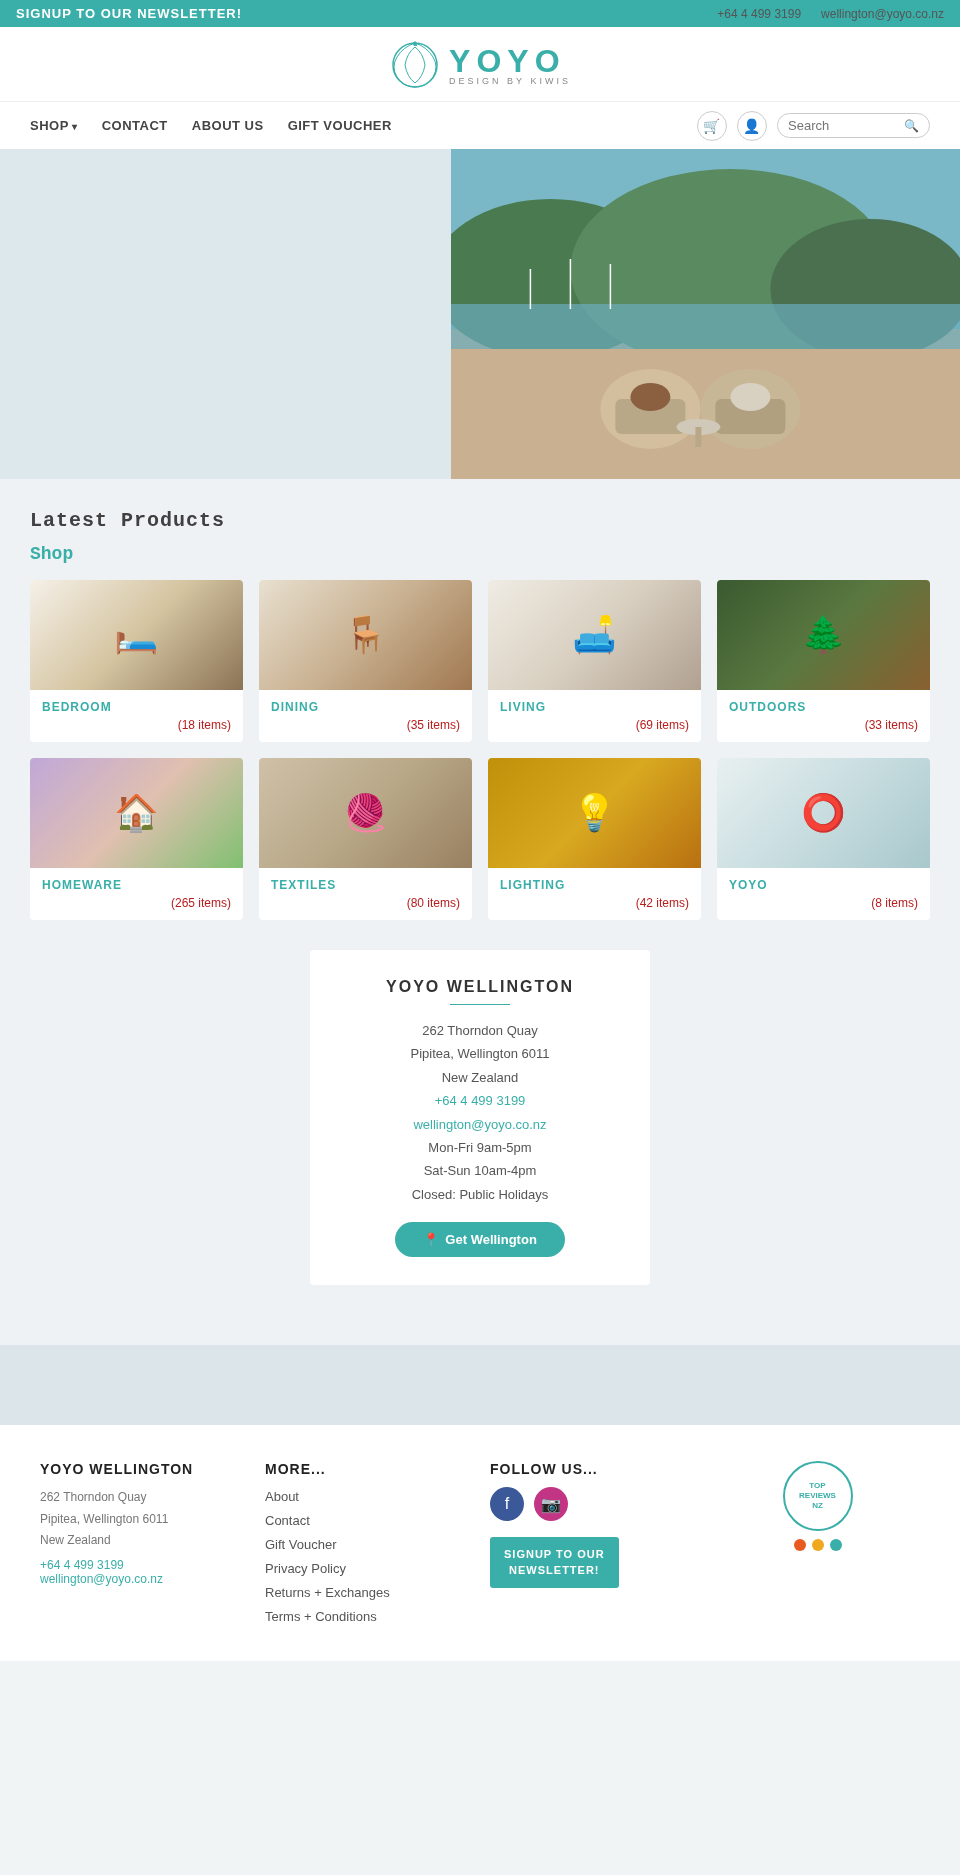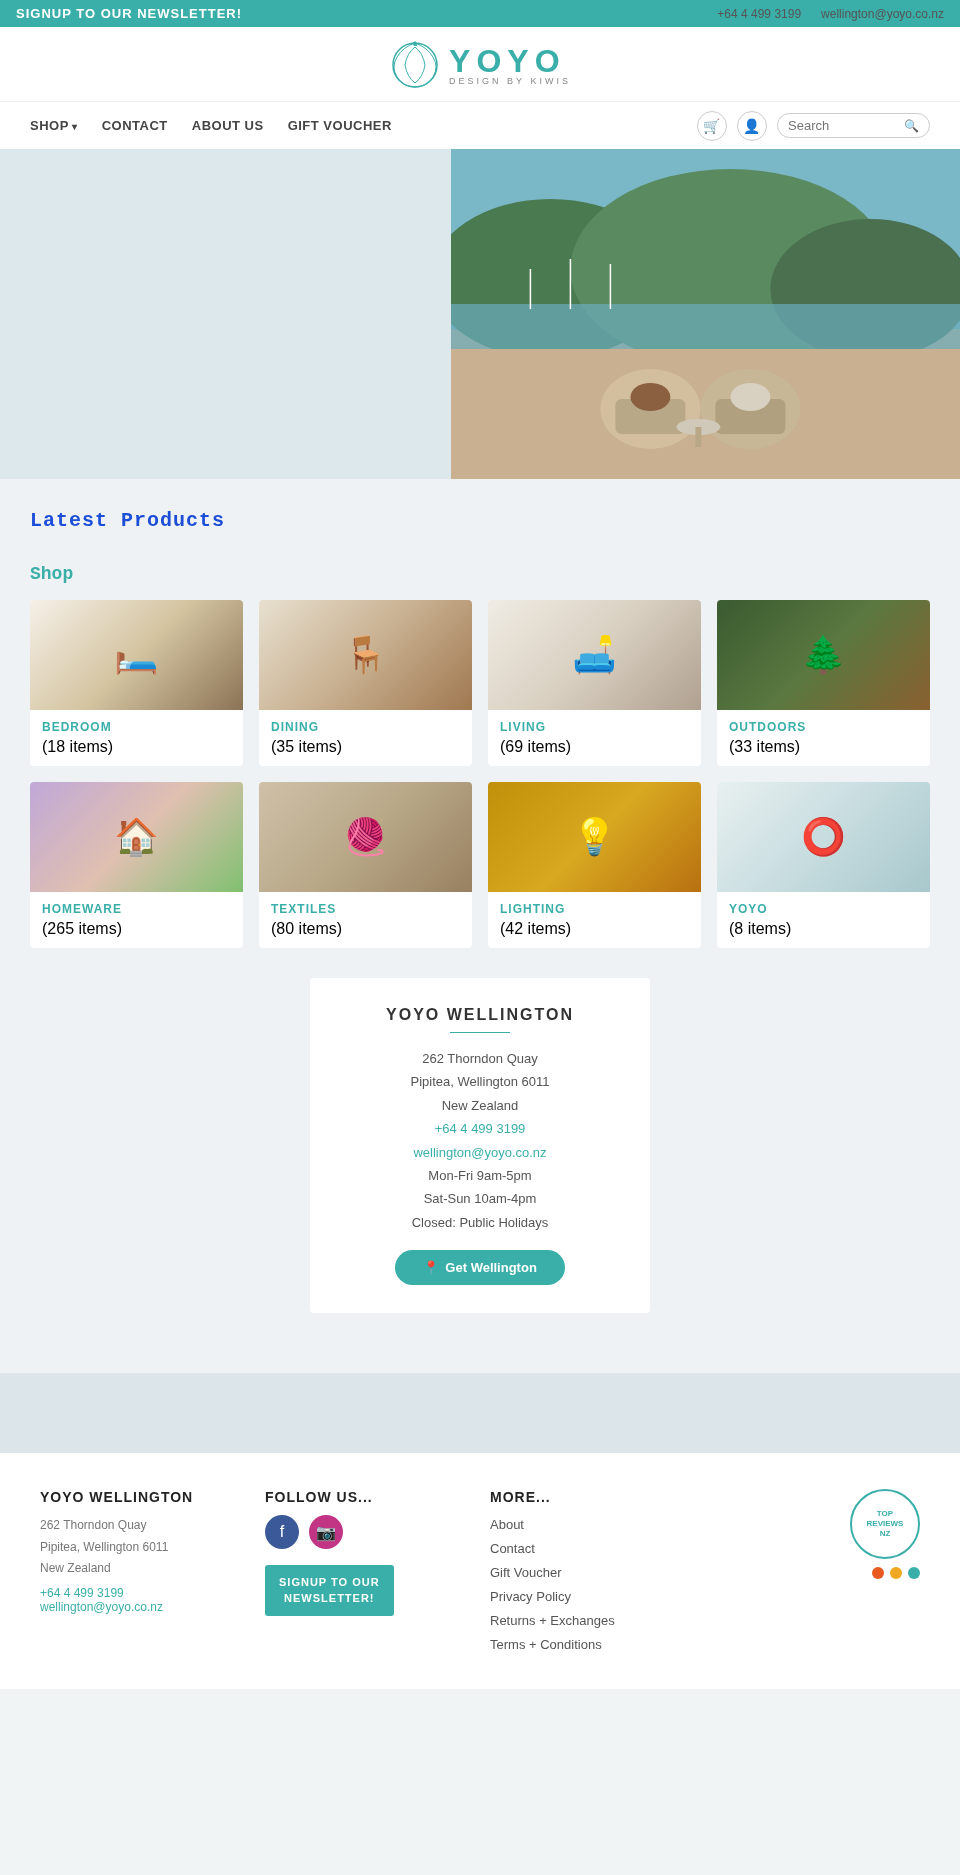--- a/index.html
+++ b/index.html
@@ -162,24 +162,24 @@
       align-items: center;
       justify-content: center;
     }
 
     
     .section-bg {
       background: #eef2f4;
       padding: 30px 30px;
     }
     .section-title {
-      color: #1d4ed8;
+      color: #404040;
       font-size: 20px;
       font-weight: bold;
-      margin-bottom: 32px;
+      margin-bottom: 12px;
       font-family: 'Courier New', monospace;
       letter-spacing: 1px;
     }
     .shop-title {
       color: #3aafa9;
       font-size: 18px;
       font-weight: bold;
       margin-bottom: 16px;
       font-family: 'Courier New', monospace;
     }
@@ -210,22 +210,23 @@
     }
     .product-name {
       color: #3aafa9;
       font-size: 12px;
       font-weight: bold;
       text-transform: uppercase;
       letter-spacing: 1px;
       margin-bottom: 4px;
     }
     .product-count {
-      color: #000000;
-      font-size: 16px;
+      color: #b91c1c;
+      font-size: 12px;
+      text-align: right;
     }
 
     
     .store-info-wrapper {
       display: flex;
       justify-content: center;
       margin: 30px 0;
     }
     .store-info-card {
       background: #fff;
@@ -349,21 +350,21 @@
       text-transform: uppercase;
       letter-spacing: 1px;
       cursor: pointer;
       border-radius: 3px;
       line-height: 1.4;
       text-align: center;
     }
     .footer-badge {
       display: flex;
       flex-direction: column;
-      align-items: flex-end;
+      align-items: center;
       gap: 8px;
     }
     .badge-circle {
       width: 70px;
       height: 70px;
       border-radius: 50%;
       border: 2px solid #3aafa9;
       display: flex;
       align-items: center;
       justify-content: center;
@@ -588,40 +589,40 @@
     <div class="footer-address">
       <div>262 Thorndon Quay</div>
       <div>Pipitea, Wellington 6011</div>
       <div>New Zealand</div>
     </div>
     <div class="footer-phone">+64 4 499 3199</div>
     <div class="footer-email">wellington@yoyo.co.nz</div>
   </div>
 
   <div>
-    <div class="footer-col-title">Follow us...</div>
-    <div class="social-icons">
-      <div class="social-icon fb">f</div>
-      <div class="social-icon ig">📷</div>
-    </div>
-    <button class="newsletter-btn">SIGNUP TO OUR<br>NEWSLETTER!</button>
-  </div>
-
-  <div>
     <div class="footer-col-title">More...</div>
     <ul class="footer-links" id="footer-links">
         <li><a>About</a></li>
         <li><a>Contact</a></li>
         <li><a>Gift Voucher</a></li>
         <li><a>Privacy Policy</a></li>
         <li><a>Returns + Exchanges</a></li>
         <li><a>Terms + Conditions</a></li>
       </ul>
   </div>
 
+  <div>
+    <div class="footer-col-title">Follow us...</div>
+    <div class="social-icons">
+      <div class="social-icon fb">f</div>
+      <div class="social-icon ig">📷</div>
+    </div>
+    <button class="newsletter-btn">SIGNUP TO OUR<br>NEWSLETTER!</button>
+  </div>
+
   <div class="footer-badge">
     <div class="badge-circle">
       <span>TOP<br>REVIEWS<br>NZ</span>
     </div>
     <div class="dots-row">
       <div class="dot" style="background:#e85a20;"></div>
       <div class="dot" style="background:#f0a820;"></div>
       <div class="dot" style="background:#3aafa9;"></div>
     </div>
   </div>

